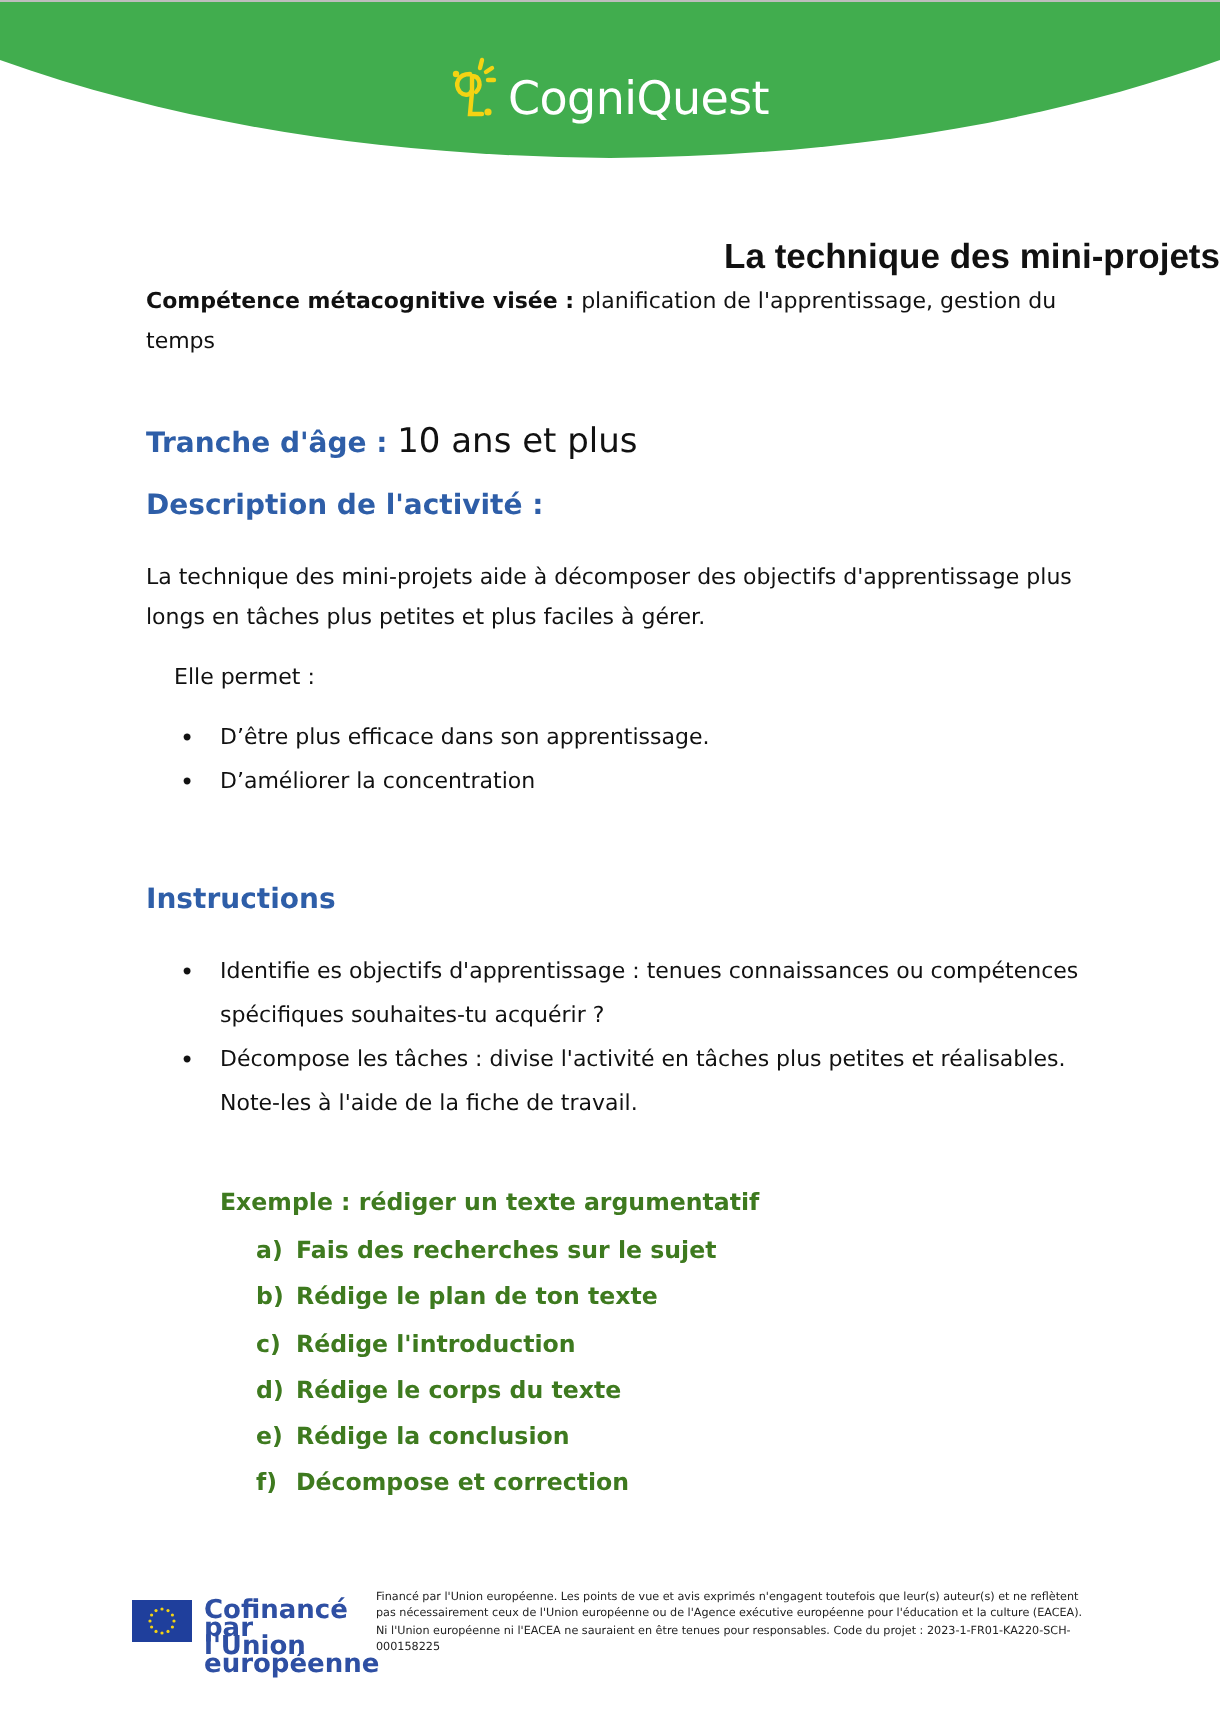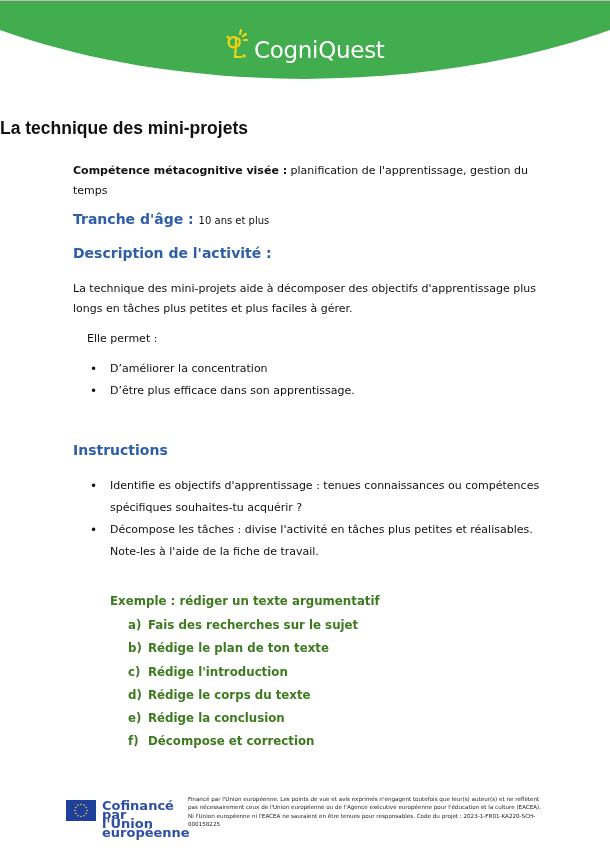--- a/index.html
+++ b/index.html
@@ -3,26 +3,26 @@
 <meta charset="utf-8">
 <style>
   html, body { margin: 0; padding: 0; background: #ffffff; }
   body { width: 610px; height: 865px; position: relative; overflow: hidden; font-family: "DejaVu Sans", sans-serif; color: #111; }
   .page-border { position: absolute; left: 0; top: 0; width: 610px; height: 1px; background: #bdbdbd; }
   .header-wave { position: absolute; left: 0; top: 0; width: 610px; height: 82px; }
   .logo { position: absolute; left: 222px; top: 22px; height: 40px; display: flex; align-items: flex-end; }
   .logo-icon { width: 30px; height: 36px; margin-right: 2px; }
   .logo-text { font-family: "DejaVu Sans", sans-serif; font-size: 23px; color: #ffffff; letter-spacing: -0.3px; line-height: 1; margin-top: 6px; }
 
-  .title { position: absolute; left: 0; width: 610px; top: 118px; text-align: left; font-family: "Liberation Sans", sans-serif; font-weight: bold; font-size: 17.5px; color: #111; }
+  .title { position: absolute; left: 0; width: 610px; top: 118px; text-align: right; font-family: "Liberation Sans", sans-serif; font-weight: bold; font-size: 17.5px; color: #111; }
 
   .p { position: absolute; left: 73px; font-family: "DejaVu Sans", sans-serif; font-size: 11px; line-height: 20px; color: #111; }
   .p b { font-weight: bold; }
   .h-blue { position: absolute; left: 73px; font-family: "DejaVu Sans", sans-serif; font-weight: bold; font-size: 14px; color: #2e5ea8; }
-  .h-blue .inline-val { color: #111; font-weight: normal; font-size: 10px; }
+  .h-blue .inline-val { color: #111; font-weight: normal; font-size: 17px; }
 
   ul.bullets { position: absolute; left: 73px; margin: 0; padding: 0; list-style: none; font-family: "DejaVu Sans", sans-serif; font-size: 11px; line-height: 22px; color: #111; }
   ul.bullets li { position: relative; padding-left: 37px; }
   ul.bullets li::before { content: "\2022"; position: absolute; left: 17px; top: 0; font-size: 12px; }
 
   .example-head { position: absolute; left: 110px; top: 594px; font-family: "DejaVu Sans", sans-serif; font-weight: bold; font-size: 11.8px; color: #3e7a1f; }
   ol.example { position: absolute; left: 128px; top: 614px; margin: 0; padding: 0; list-style: none; font-family: "DejaVu Sans", sans-serif; font-weight: bold; font-size: 11.8px; color: #3e7a1f; line-height: 23.3px; }
   ol.example li { display: flex; }
   ol.example .marker { width: 20px; }
 
@@ -51,39 +51,39 @@
       <path d="M25,14 L22,14"></path>
     </g>
     <circle cx="6" cy="11" r="1.6" fill="#f4d313"></circle>
     <circle cx="22" cy="30" r="1.8" fill="#f4d313"></circle>
   </svg>
   <span class="logo-text">CogniQuest</span>
 </div>
 
 <h1 class="title" style="margin:0;">La technique des mini-projets</h1>
 
-<div class="p" style="top:161px; width:470px;">
+<div class="p" style="top:141px; width:470px;">
   <b>Compétence métacognitive visée :</b>
   <span>planification de l'apprentissage, gestion du temps</span>
 </div>
 
 <div class="h-blue" style="top:211px;">
   <span>Tranche d'âge :</span>
   <span class="inline-val">10 ans et plus</span>
 </div>
 
 <div class="h-blue" style="top:245px;">Description de l'activité :</div>
 
 <div class="p" style="top:279px; width:475px;">La technique des mini-projets aide à décomposer des objectifs d'apprentissage plus longs en tâches plus petites et plus faciles à gérer.</div>
 
 <div class="p" style="top:329px;margin-left:14px;">Elle permet :</div>
 
 <ul class="bullets" style="top:358px;">
+  <li>D’être plus efficace dans son apprentissage.</li>
   <li>D’améliorer la concentration</li>
-  <li>D’être plus efficace dans son apprentissage.</li>
 </ul>
 
 <div class="h-blue" style="top:442px;">Instructions</div>
 
 <ul class="bullets" style="top:475px; width:475px;">
   <li>Identifie es objectifs d'apprentissage : tenues connaissances ou compétences spécifiques souhaites-tu acquérir ?</li>
   <li>Décompose les tâches : divise l'activité en tâches plus petites et réalisables. Note-les à l'aide de la fiche de travail.</li>
 </ul>
 
 <div class="example-head">Exemple : rédiger un texte argumentatif</div>

